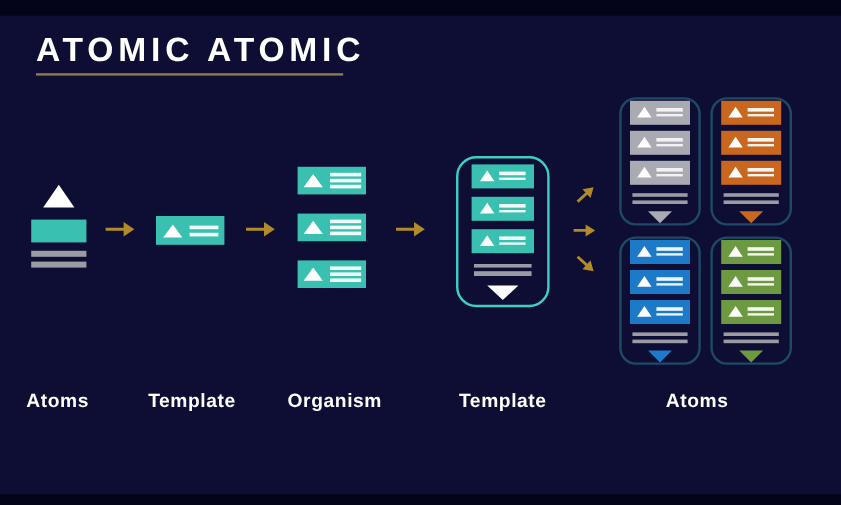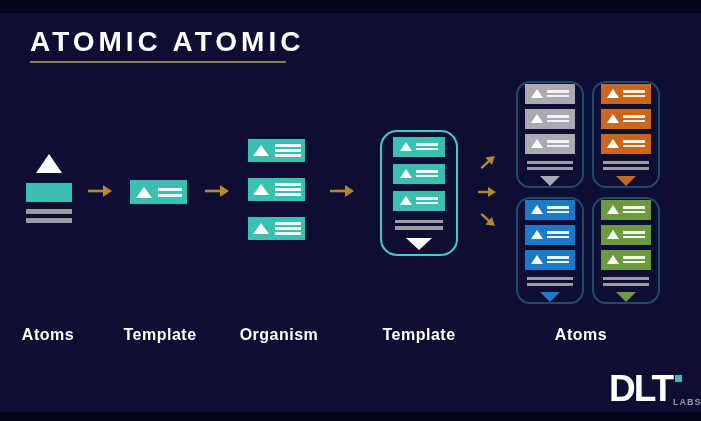--- a/index.html
+++ b/index.html
@@ -340,18 +340,13 @@
       </div>
     <div class="down-tri"></div>
   </div>
 
   <div class="stage-label" style="left:48px;">Atoms</div>
   <div class="stage-label" style="left:160px;">Template</div>
   <div class="stage-label" style="left:419px;">Template</div>
   <div class="stage-label" style="left:279px;">Organism</div>
   <div class="stage-label" style="left:581px;">Atoms</div>
 
-  <div class="logo">
-    <span class="logo-text">DLT</span>
-    <span class="logo-dot"></span>
-    <span class="logo-sub">LABS</span>
-  </div>
 </div>
 
 </body></html>

